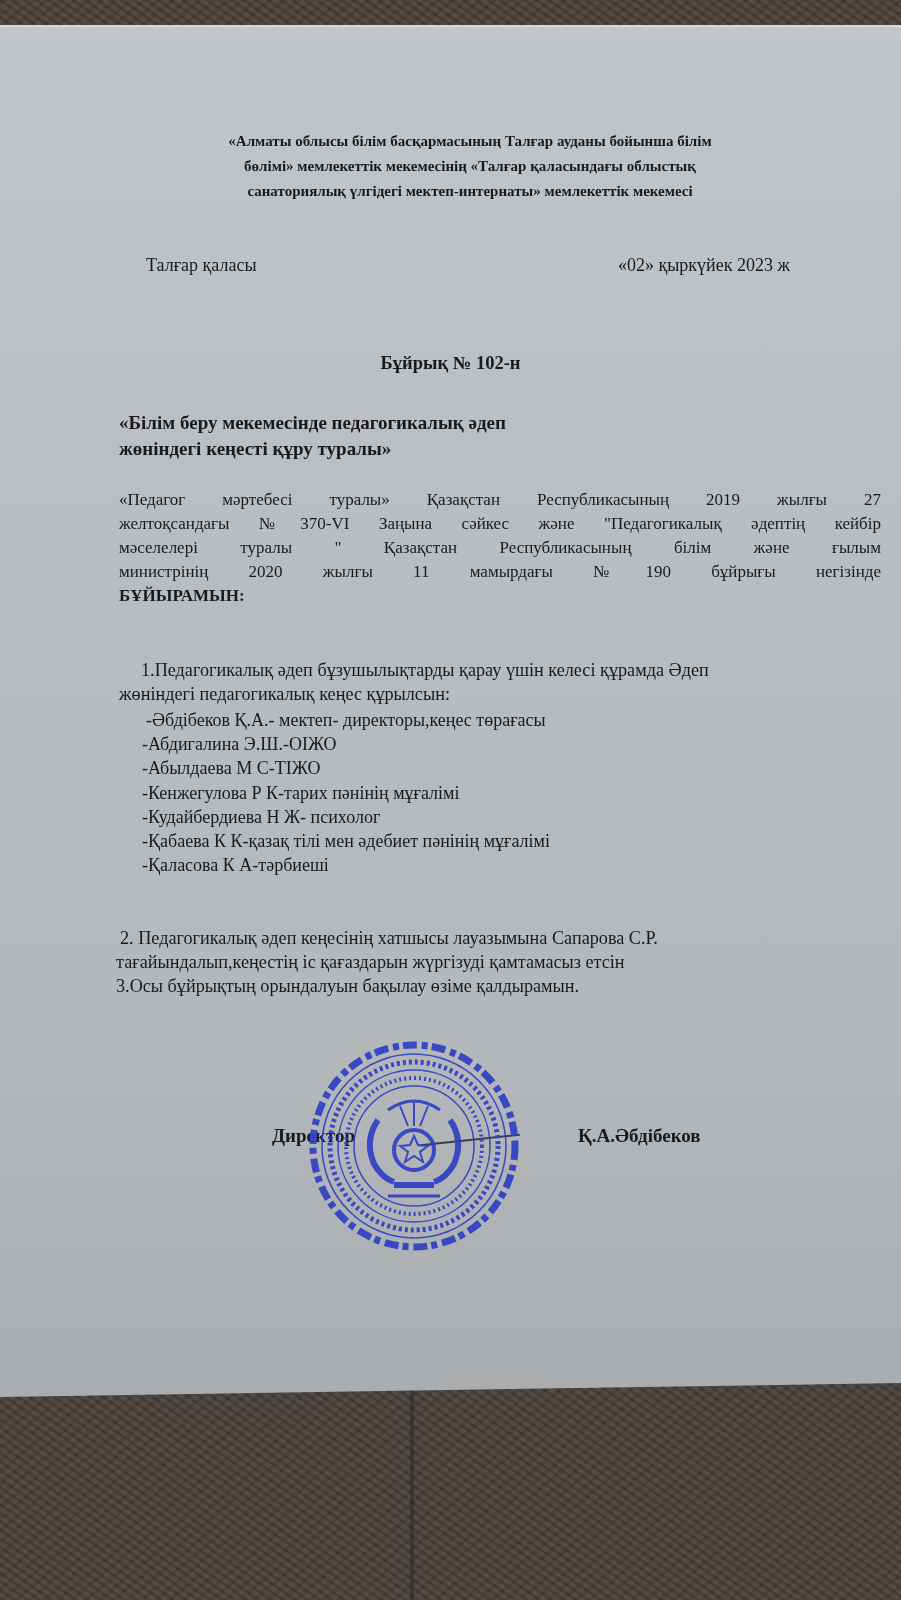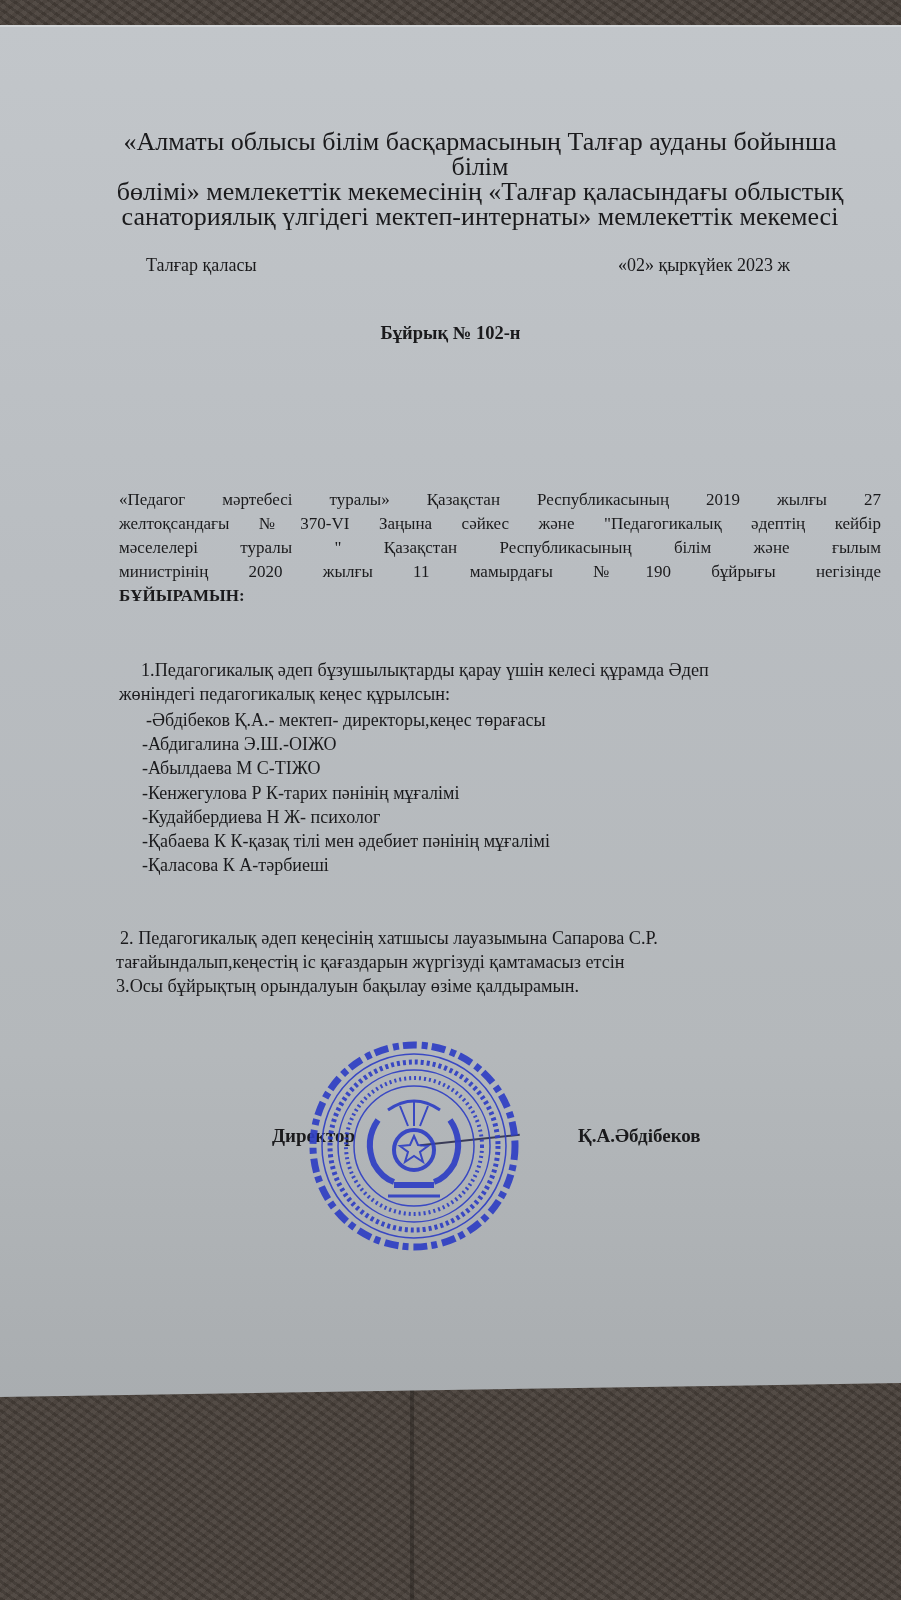--- a/index.html
+++ b/index.html
@@ -20,27 +20,27 @@
     background: linear-gradient(180deg, #c2c6ca 0%, #b9bdc1 40%, #b4b8bb 75%, #a9adb0 100%);
     clip-path: polygon(0 0, 100% 0, 100% 1358px, 0 1372px);
     color: #1a1a1c;
   }
   .paper::before {
     content: ""; position: absolute; left: 0; top: 0; right: 0; height: 2px;
     background: #d4d8db;
   }
   .abs { position: absolute; margin: 0; white-space: nowrap; }
   .org {
-    left: 100px; width: 760px; top: 104px; text-align: center;
-    font-weight: normal; font-size: 26px; line-height: 25px; white-space: normal;
+    left: 90px; width: 760px; top: 104px; text-align: center;
+    font-weight: bold; font-size: 15px; line-height: 25px; white-space: normal;
   }
   .org span { display: block; }
   .city { left: 146px; top: 230px; font-size: 18px; }
   .date { left: 618px; top: 230px; font-size: 18px; }
-  .order-title { left: 0; width: 901px; text-align: center; top: 298px; font-weight: bold; font-size: 18.5px; }
+  .order-title { left: 0; width: 901px; text-align: center; top: 328px; font-weight: bold; font-size: 18.5px; }
   .subject { left: 119px; top: 385px; font-weight: bold; font-size: 19px; line-height: 26px; }
   .subject span { display: block; }
   .preamble {
     left: 119px; width: 762px; top: 463px; font-size: 17px; line-height: 24px;
     white-space: normal; text-align: justify;
   }
   .preamble .line { display: block; text-align: justify; text-align-last: justify; height: 24px; }
   .preamble .decree { font-weight: bold; display: block; text-align: left; }
   .item1 { left: 119px; top: 633px; font-size: 18.2px; line-height: 24px; }
   .item1 .l1 { display: block; padding-left: 22px; }
@@ -66,20 +66,24 @@
     <span>«Алматы облысы білім басқармасының Талғар ауданы бойынша білім</span>
     <span>бөлімі» мемлекеттік мекемесінің «Талғар қаласындағы облыстық</span>
     <span>санаториялық үлгідегі мектеп-интернаты» мемлекеттік мекемесі</span>
   </div>
 
   <div class="abs city">Талғар қаласы</div>
   <div class="abs date">«02» қыркүйек 2023 ж</div>
 
   <div class="abs order-title">Бұйрық № 102-н</div>
 
+  <div class="abs subject">
+    <span>«Білім беру мекемесінде педагогикалық әдеп</span>
+    <span>жөніндегі кеңесті құру туралы»</span>
+  </div>
 
   <div class="abs preamble">
     <span class="line">«Педагог мәртебесі туралы» Қазақстан Республикасының 2019 жылғы 27</span>
     <span class="line">желтоқсандағы №370-VI Заңына сәйкес және "Педагогикалық әдептің кейбір</span>
     <span class="line">мәселелері туралы " Қазақстан Республикасының білім және ғылым</span>
     <span class="line">министрінің 2020 жылғы 11 мамырдағы №190 бұйрығы негізінде</span>
     <span class="decree">БҰЙЫРАМЫН:</span>
   </div>
 
   <div class="abs item1">

